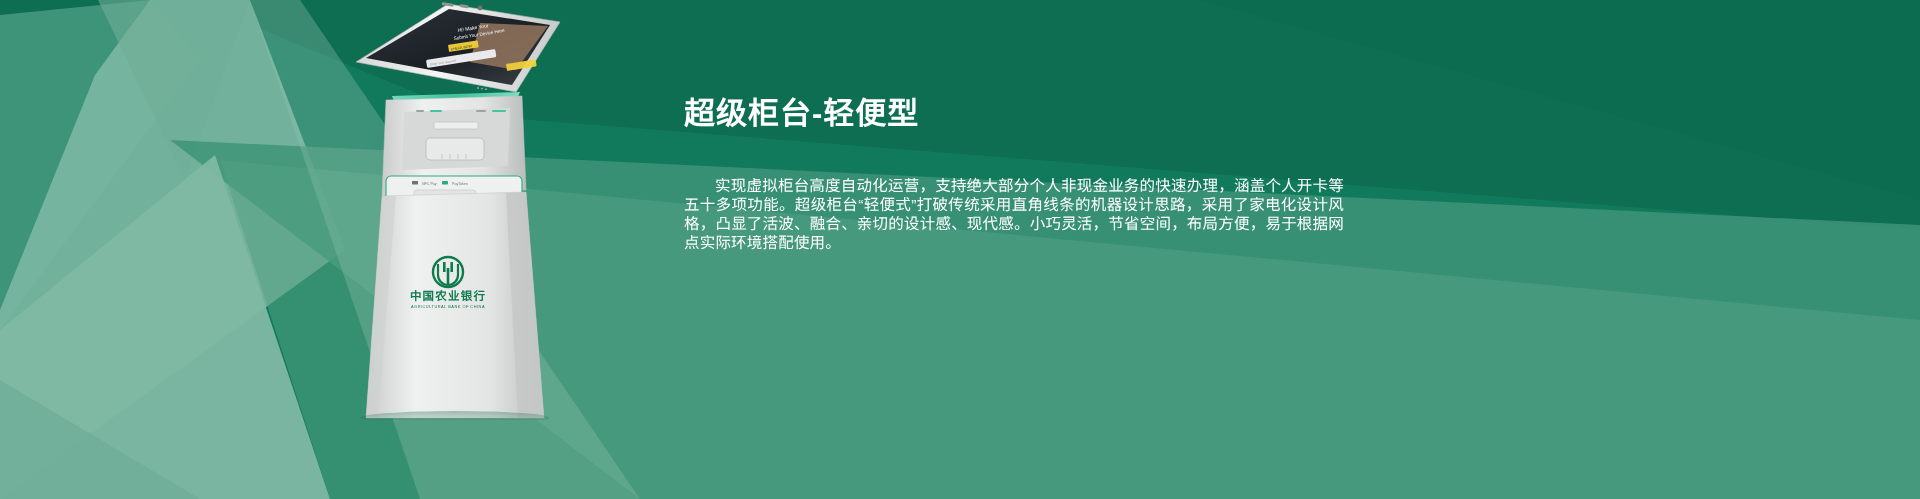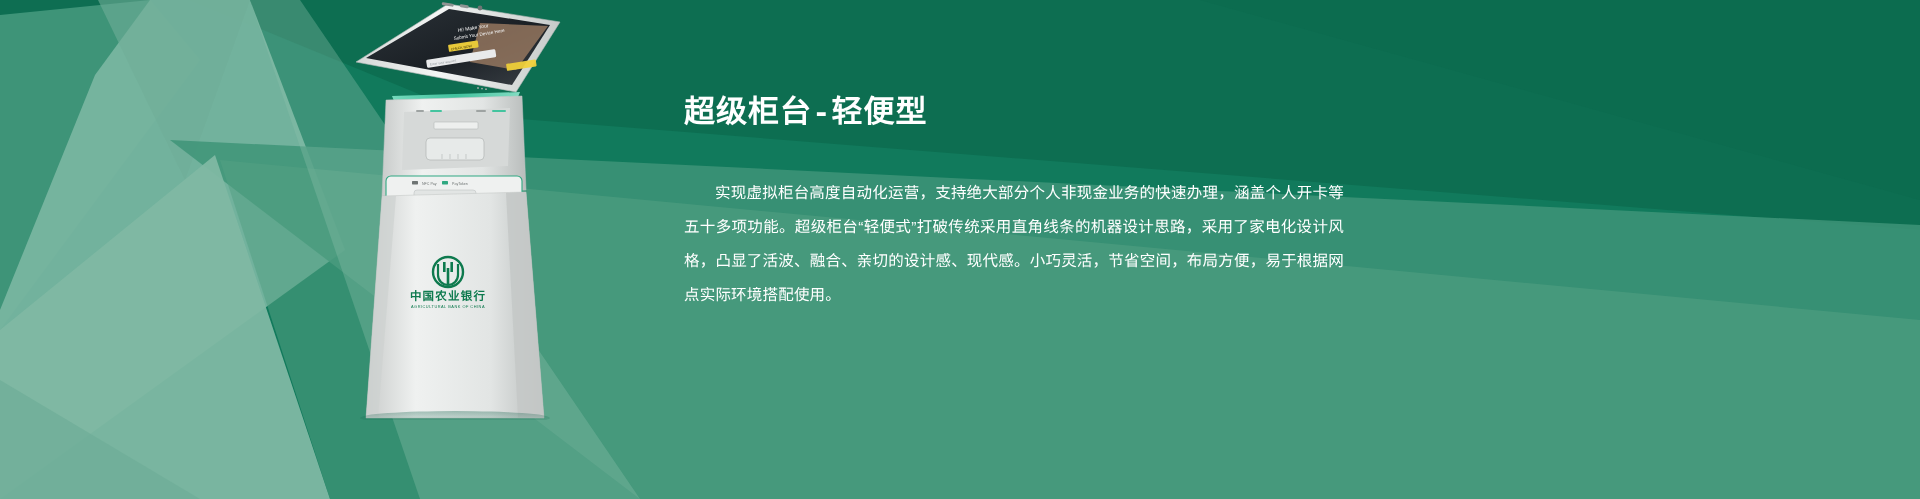--- a/index.html
+++ b/index.html
@@ -36,26 +36,25 @@
     width:1000px;
   }
   .title{
     font-size:31px;
     font-weight:bold;
     color:#ffffff;
     letter-spacing:1px;
     line-height:1.2;
     margin-bottom:44px;
     white-space:nowrap;
-    font-family:Liberation Mono, monospace;
   }
   .body-text{
     font-size:15.5px;
     color:#ffffff;
-    line-height:34px;
+    line-height:19px;
     letter-spacing:0.2px;
     text-align:justify;
     text-indent:2em;
     max-width:660px;
   }
   .body-text p{ margin:0; }
 </style>
 </head>
 <body>
 

